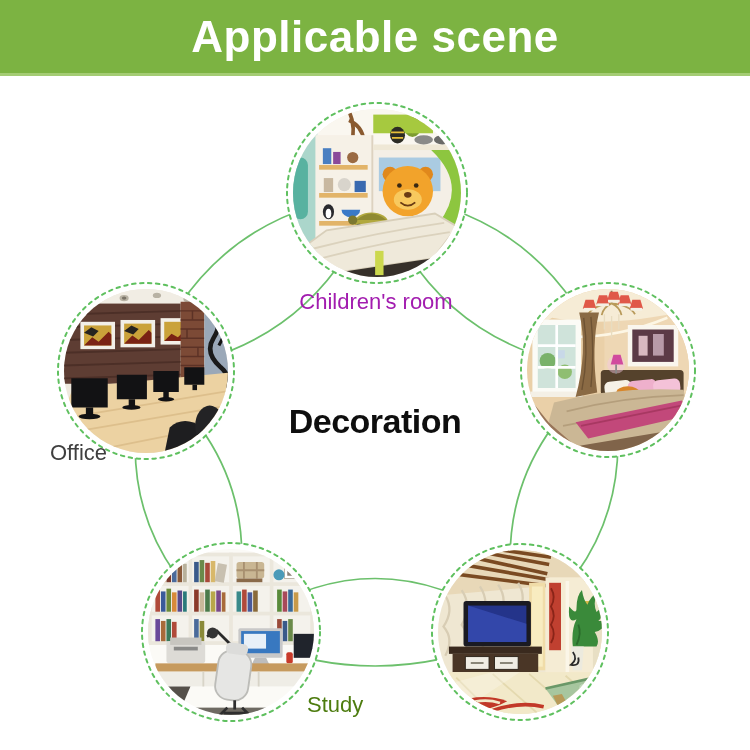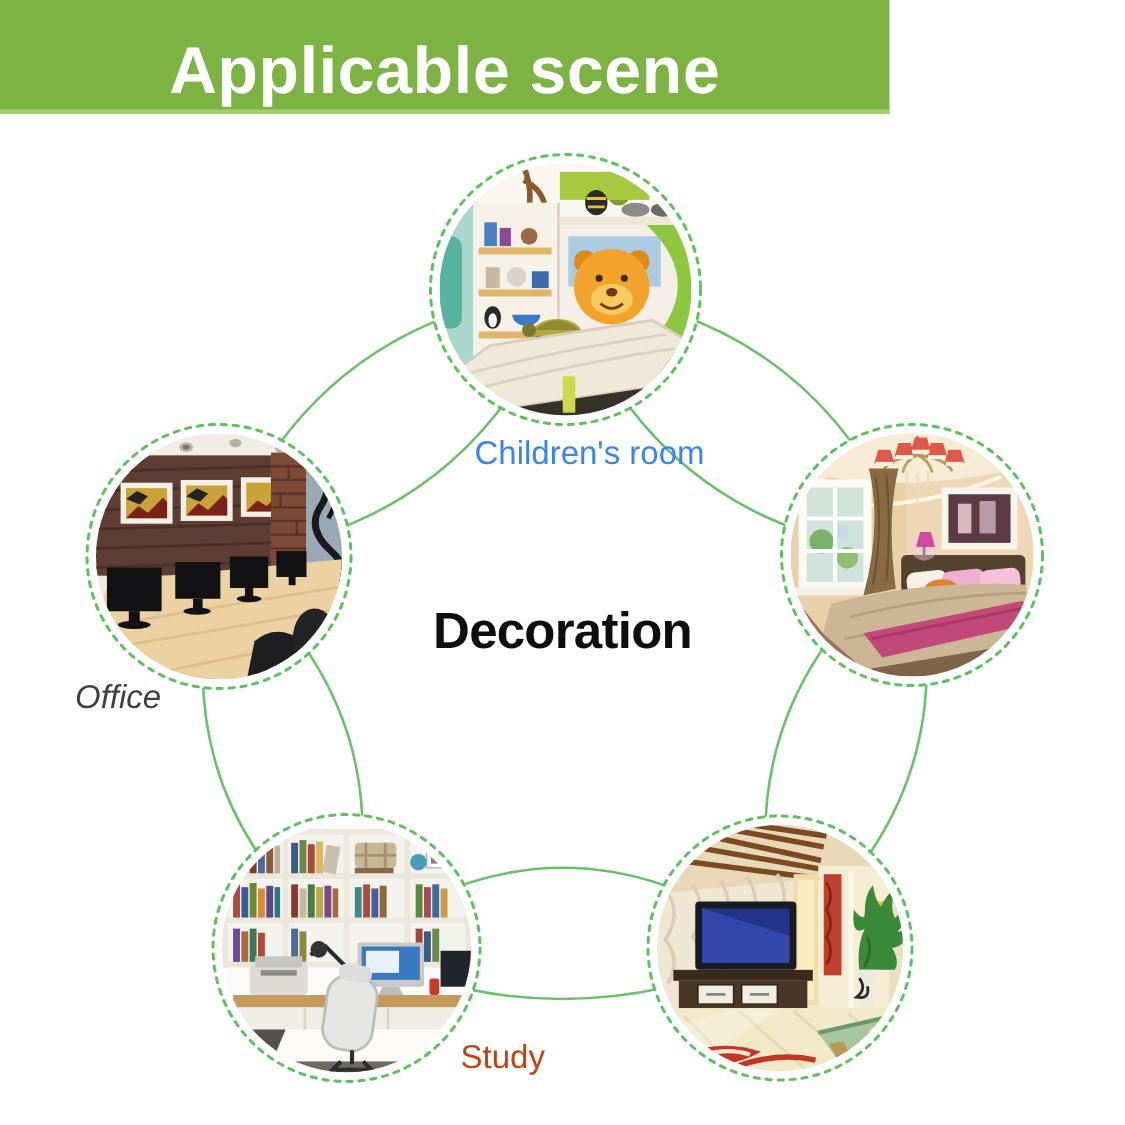--- a/index.html
+++ b/index.html
@@ -1,19 +1,19 @@
 <!DOCTYPE html>
 <html><head>
 <meta charset="utf-8">
 <style>
   html,body{margin:0;padding:0;background:#ffffff;}
   body{width:750px;height:750px;position:relative;overflow:hidden;
        font-family:"Liberation Sans","DejaVu Sans",sans-serif;}
-  .banner{position:absolute;left:0;top:0;width:593px;height:76px;
-          display:flex;align-items:flex-end;justify-content:center;
+  .banner{position:absolute;left:0;top:0;width:750px;height:76px;
+          display:flex;align-items:center;justify-content:center;
           border-bottom:3px solid #a4cc74;box-sizing:border-box;}
   .banner h1{margin:0;font-size:44px;font-weight:bold;letter-spacing:0.5px;}
   .diagram{position:absolute;left:0;top:0;width:750px;height:750px;}
   .diagram svg{position:absolute;left:0;top:0;}
   .node-label{position:absolute;font-size:22px;color:#3f3f3f;white-space:nowrap;}
   .centered{transform:translateX(-50%);}
   .center-label{position:absolute;left:375px;top:402px;transform:translateX(-50%);
                 font-size:34px;font-weight:bold;color:#0e0e0e;letter-spacing:-0.5px;
                 white-space:nowrap;}
 </style>
@@ -395,21 +395,21 @@
         <path d="M118,152 L180,138 L180,160 L134,174 Z" fill="#9ec29a" opacity="0.9"></path>
         <path d="M118,152 L180,138" stroke="#6a9868" stroke-width="3"></path>
         <circle cx="160" cy="152" r="5" fill="#ffffff"></circle>
         <circle cx="160" cy="152" r="5" fill="#5a9a4a" opacity="0.4"></circle>
         <path d="M126,160 l10,20 h12 l-12,-22 z" fill="#b89a58"></path>
       </svg>
     </g>
   </g>
 </svg>
 
-  <div class="node-label centered" style="left: 393px; top: 289px; color: #3b82f6;">Children's room</div>
-  <div class="node-label" style="left: 50px; top: 452px; color: rgb(63, 63, 63); font-style: italic;">Office</div>
-  <div class="node-label" style="left: 307px; top: 692px; color: #c2410c;">Study</div>
+  <div class="node-label centered" style="left: 376px; top: 289px; color: #a21caf;">Children's room</div>
+  <div class="node-label" style="left: 50px; top: 440px; color: rgb(63, 63, 63);">Office</div>
+  <div class="node-label" style="left: 307px; top: 692px; color: #4d7c0f;">Study</div>
   <div class="center-label">Decoration</div>
 </div>
 
 <div class="banner" style="background: rgb(124, 179, 66);">
   <h1 style="color: rgb(255, 255, 255);">Applicable scene</h1>
 </div>
 
 </body></html>

